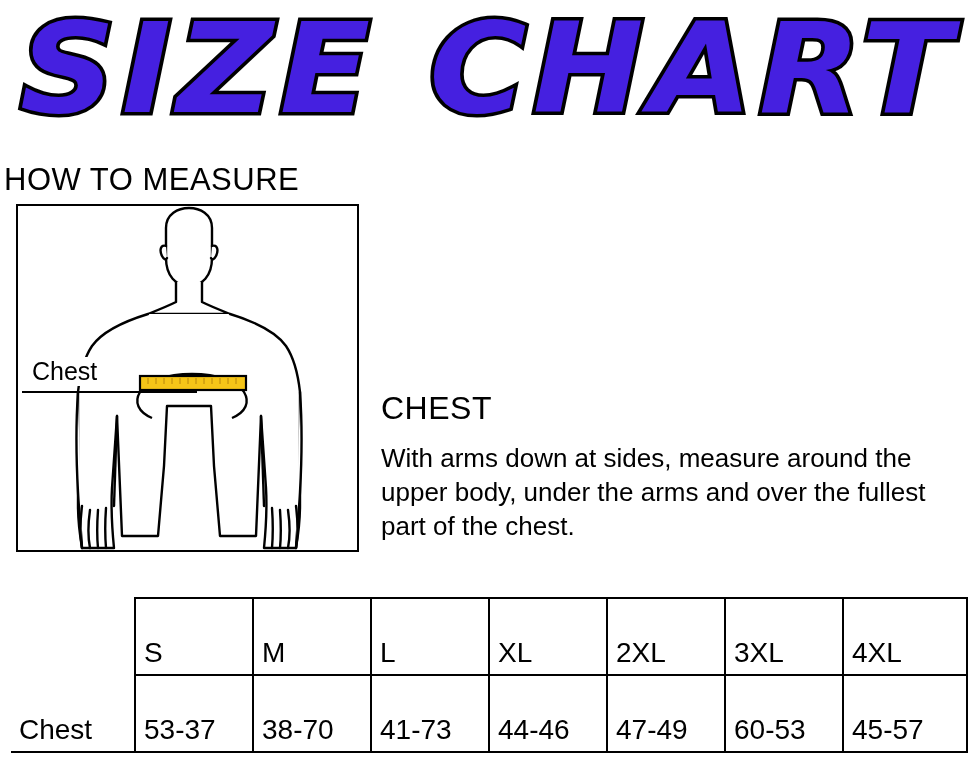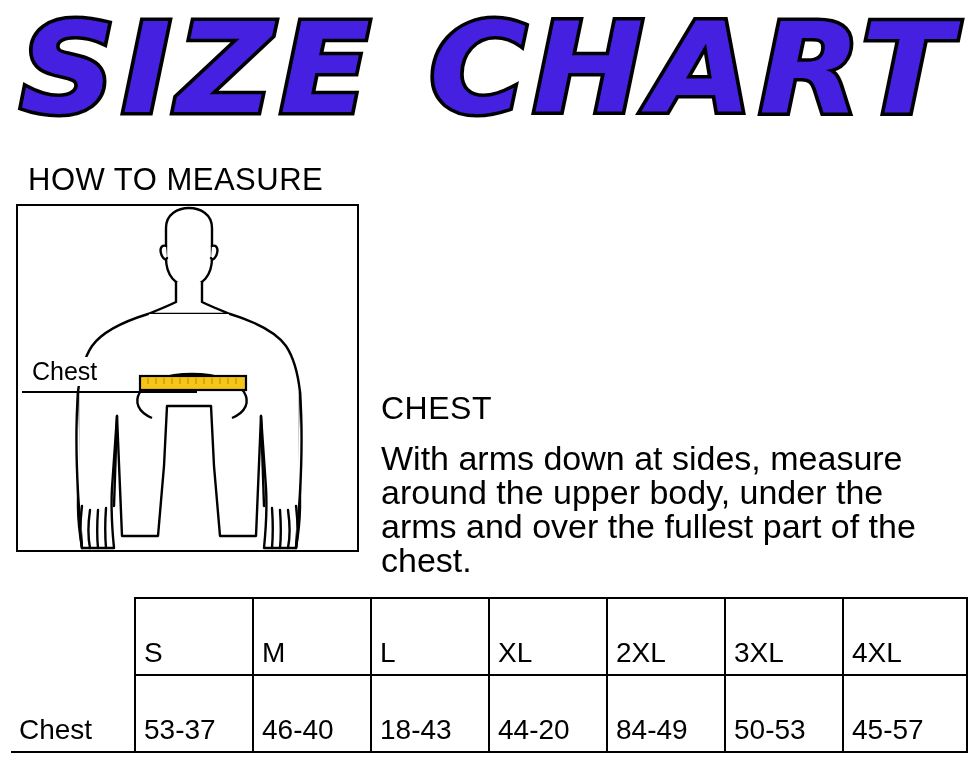--- a/index.html
+++ b/index.html
@@ -37,21 +37,21 @@
     paint-order: stroke fill;
     text-transform: uppercase;
     white-space: nowrap;
     transform: scaleX(1.06);
     transform-origin: center center;
   }
 
   
   .how-to {
     position: absolute;
-    left: 28px;
+    left: 4px;
     top: 162px;
     font-size: 31px;
     letter-spacing: 0.5px;
     font-family: "Liberation Sans", sans-serif;
     color: #000;
   }
 
   
   .figure-box {
     position: absolute;
@@ -98,21 +98,21 @@
     left: 381px;
     top: 390px;
     width: 586px;
   }
   .desc-title {
     font-size: 32px;
     letter-spacing: 0.5px;
     margin-bottom: 14px;
   }
   .desc-body {
-    font-size: 34px;
+    font-size: 26px;
     line-height: 34px;
   }
 
   
   .table-wrap {
     position: absolute;
     left: 11px;
     top: 597px;
     width: 956px;
   }
@@ -235,22 +235,22 @@
         <td>M</td>
         <td>L</td>
         <td>XL</td>
         <td>2XL</td>
         <td>3XL</td>
         <td>4XL</td>
       </tr>
       <tr>
         <td class="rowhead">Chest</td>
         <td>53-37</td>
-        <td>46-40</td>
-        <td>18-43</td>
-        <td>44-20</td>
-        <td>84-49</td>
-        <td>50-53</td>
+        <td>38-70</td>
+        <td>41-73</td>
+        <td>44-46</td>
+        <td>47-49</td>
+        <td>60-53</td>
         <td>45-57</td>
       </tr>
     </tbody>
   </table>
 </div>
 
 </body></html>

